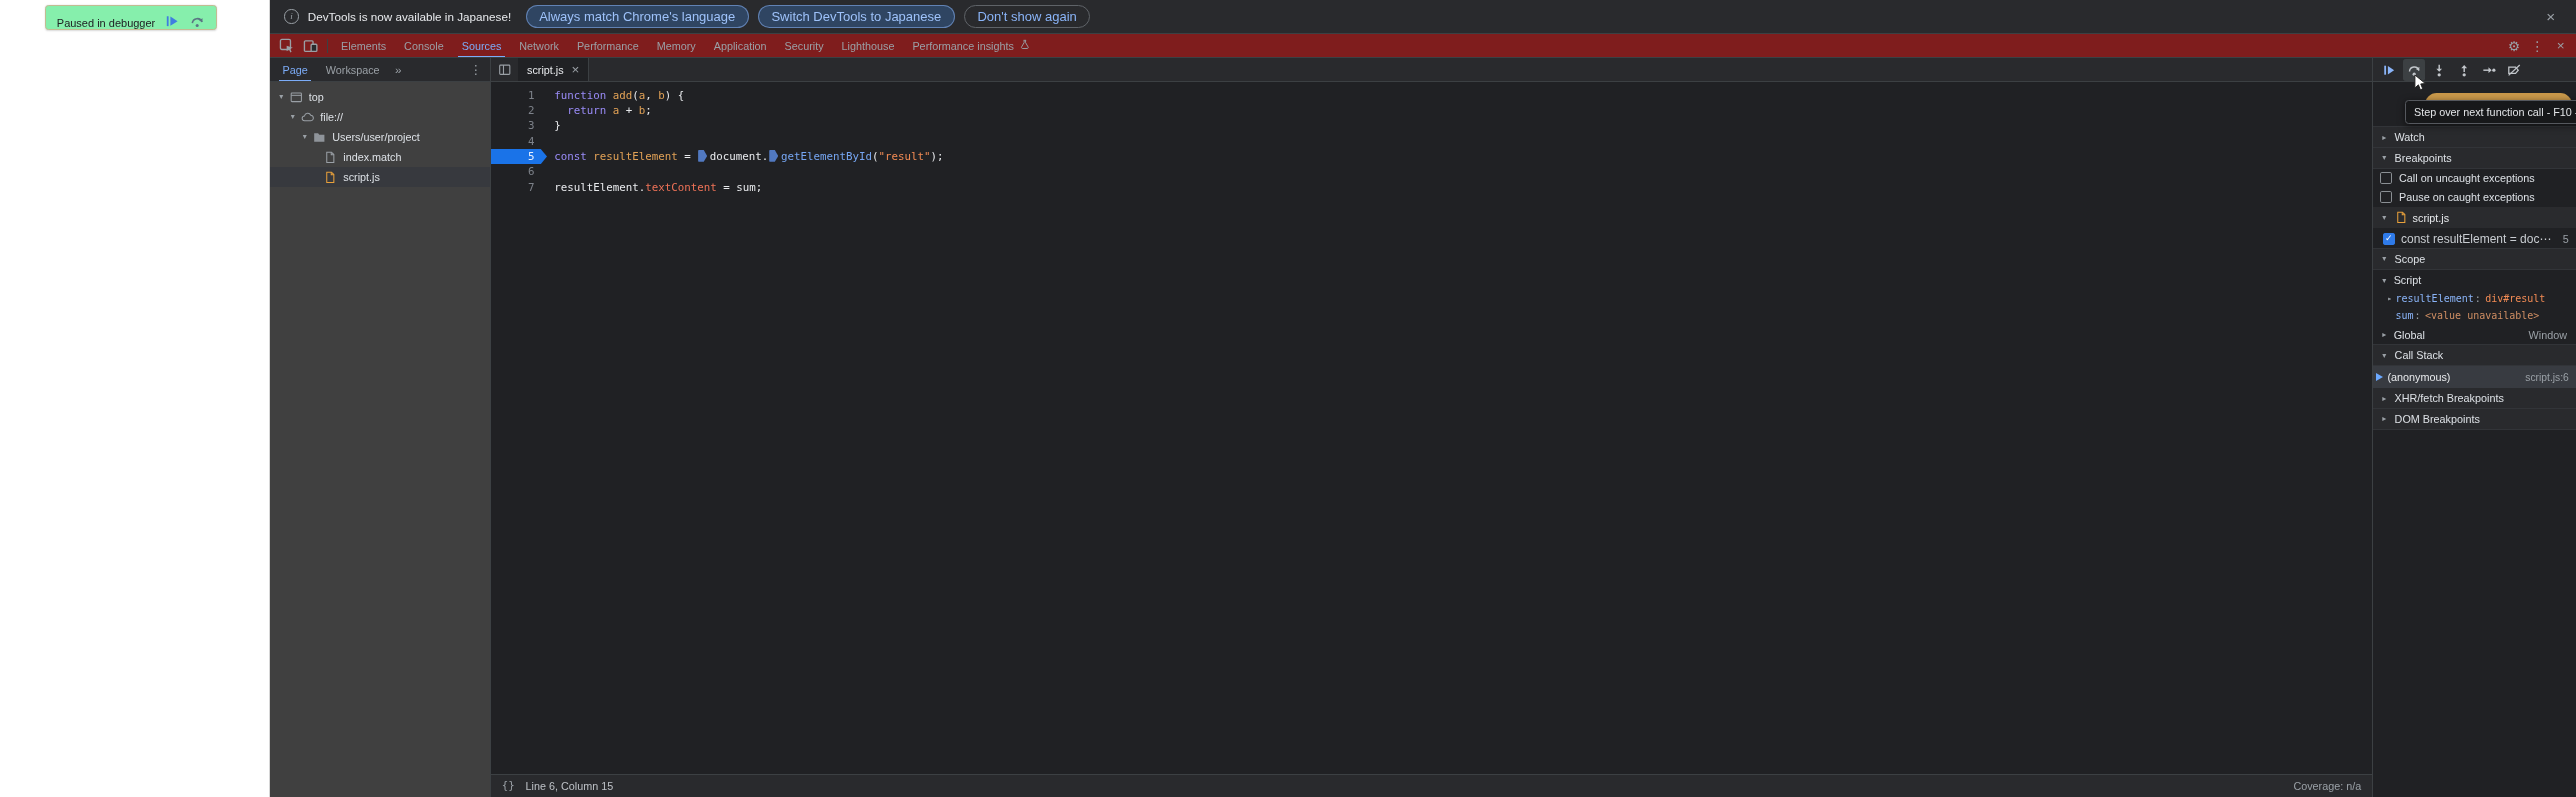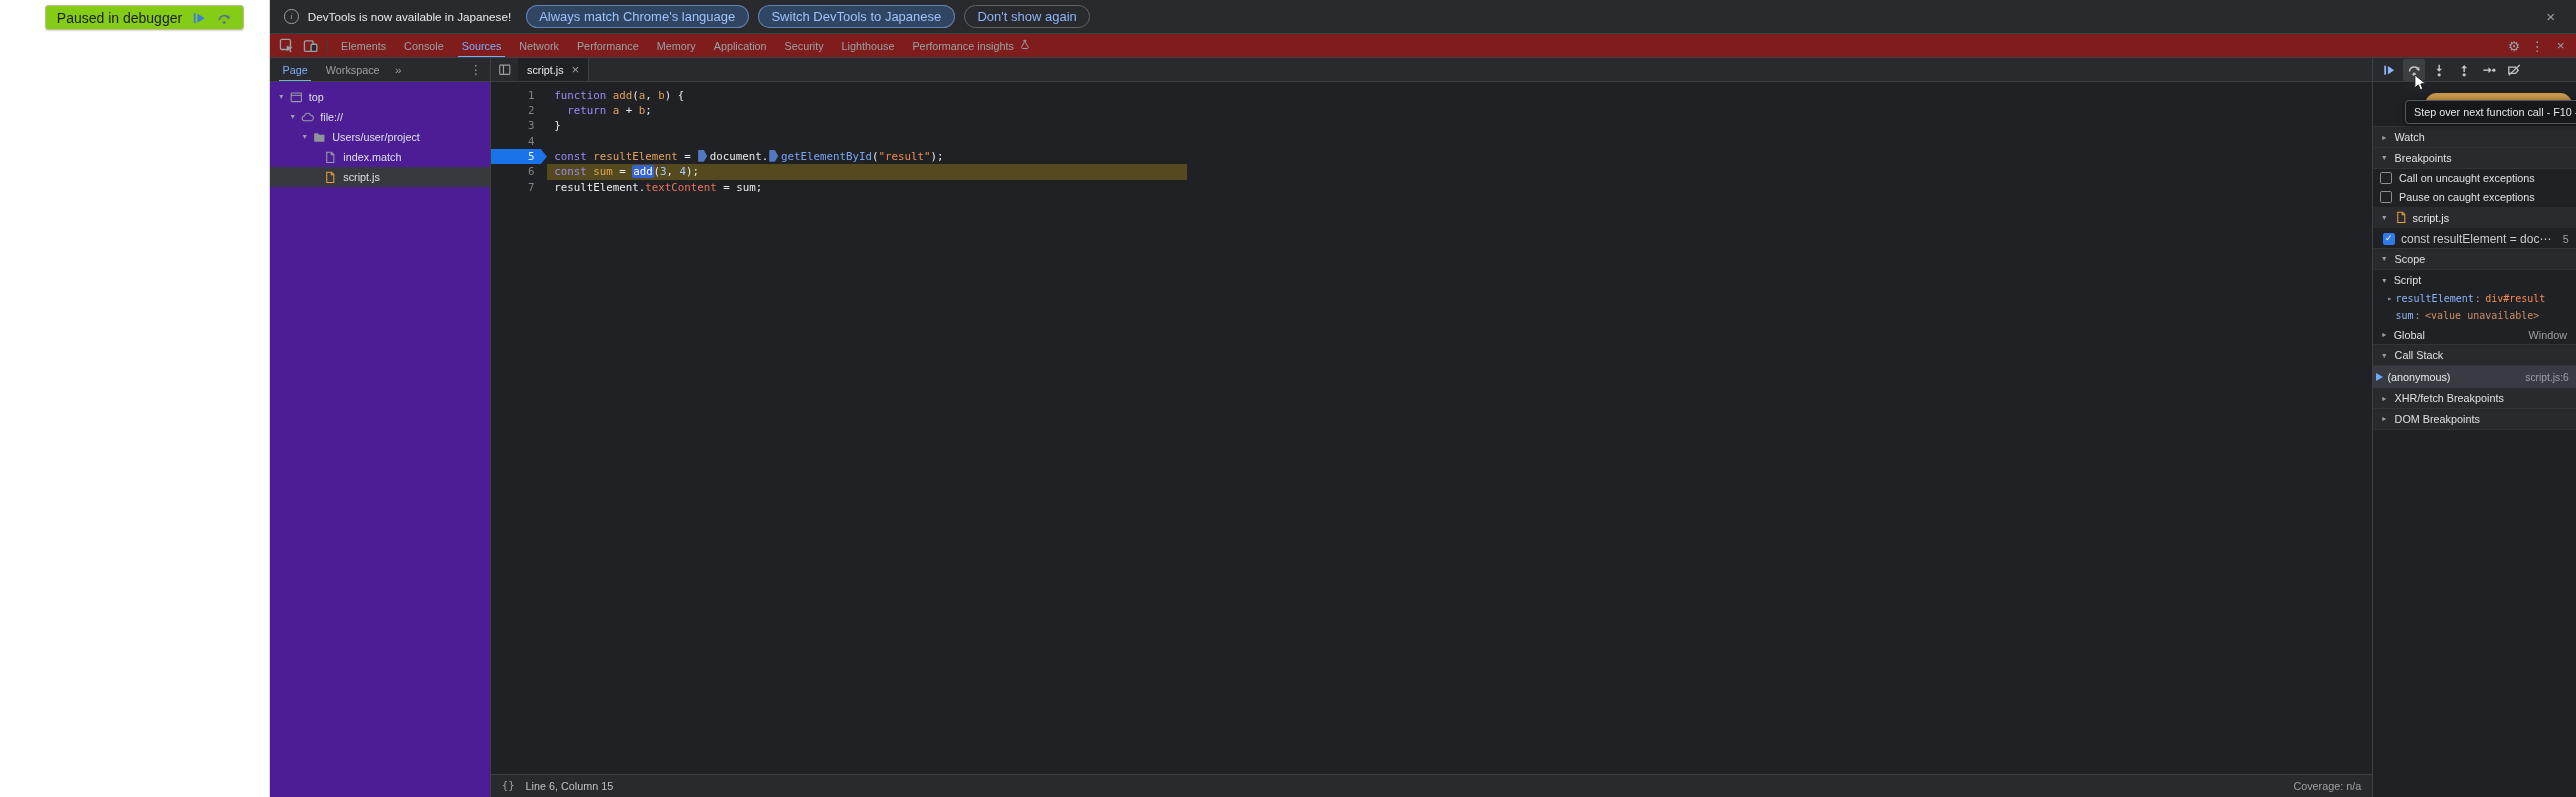--- a/index.html
+++ b/index.html
@@ -2,23 +2,23 @@
 <html style="font-size:14.4px"><head>
 <meta charset="utf-8">
 <style>
   *{margin:0;padding:0;box-sizing:border-box}
   html,body{width:2576px;height:797px;overflow:hidden;background:#fff}
   .stage{position:relative;width:2576px;height:797px;overflow:hidden;
          font-family:"Liberation Sans","DejaVu Sans",sans-serif;font-size:10.8px;color:#e8eaed}
 
   
   .page-area{position:absolute;left:0;top:0;width:270px;height:797px;background:#ffffff;border-right:0.9px solid #d6d6d6}
-  .paused-pill{position:absolute;left:45px;top:5.4px;height:25px;display:flex;align-items:center;gap:9px;
-               padding:0 10.8px;background:#84cc16;border:0.9px solid #c2bc92;border-radius:3.6px;
-               color:#202124;font-size:14px;box-shadow:0 0.9px 1.8px rgba(0,0,0,.15)}
+  .paused-pill{position:absolute;left:45px;top:5.4px;height:25px;display:flex;align-items:flex-end;gap:9px;
+               padding:0 10.8px;background:#86efac;border:0.9px solid #c2bc92;border-radius:3.6px;
+               color:#202124;font-size:11px;box-shadow:0 0.9px 1.8px rgba(0,0,0,.15)}
   .paused-pill .pp-btn{display:flex;align-items:center;justify-content:center;width:16px;height:16px}
 
   
   .devtools{position:absolute;left:270px;top:0;right:0;bottom:0;background:#202124;display:flex;flex-direction:column}
 
   .infobar{flex:0 0 34px;display:flex;align-items:center;gap:9px;padding:0 14.4px;background:#292a2d;border-bottom:0.9px solid #3c4043}
   .info-circ{width:14.4px;height:14.4px;flex:0 0 14.4px;border:1.3px solid #9aa0a6;border-radius:50%;color:#9aa0a6;
              display:flex;align-items:center;justify-content:center;font-size:9px;font-style:italic;
              font-family:"Liberation Serif",serif}
   .info-msg{color:#e8eaed;font-size:11.7px;margin-right:5.4px;white-space:nowrap}
@@ -33,21 +33,21 @@
   .tabs-flow{display:flex;height:100%}
   .dt-tab{height:100%;display:flex;align-items:center;gap:5.4px;padding:0 9px;color:#9aa0a6;position:relative;white-space:nowrap}
   .dt-tab.sel{color:#7cacf8}
   .dt-tab.sel::after{content:"";position:absolute;left:5.4px;right:5.4px;bottom:0;height:1.8px;background:#7cacf8}
   .tb-right{margin-left:auto;display:flex;align-items:center;padding-right:3.6px}
   .glyph-btn{width:23.4px;height:23.4px;display:flex;align-items:center;justify-content:center;color:#9aa0a6;font-size:13.5px}
 
   .content{flex:1;display:flex;min-height:0}
 
   
-  .navigator{flex:0 0 221px;width:221px;border-right:0.9px solid #3c4043;display:flex;flex-direction:column;background:#4c1d95}
+  .navigator{flex:0 0 221px;width:221px;border-right:0.9px solid #3c4043;display:flex;flex-direction:column;background:#404040}
   .nav-toolbar{flex:0 0 24px;background:#292a2d;border-bottom:0.9px solid #3c4043;display:flex;align-items:center;padding-left:3.6px;color:#9aa0a6}
   .nav-tabs{display:flex;height:100%}
   .nav-tab{height:100%;padding:0 9px;display:flex;align-items:center;position:relative;color:#9aa0a6;white-space:nowrap}
   .nav-tab.sel{color:#7cacf8}
   .nav-tab.sel::after{content:"";position:absolute;left:5.4px;right:5.4px;bottom:0;height:1.8px;background:#7cacf8}
   .more-tabs{padding:0 6.3px;font-size:11.7px;color:#9aa0a6}
   .nav-kebab{margin-left:auto;padding:0 8px;font-size:12.6px;color:#9aa0a6}
   .nav-tree{flex:1;padding-top:4.5px;overflow:hidden}
   .tree-row{height:20px;display:flex;align-items:center;color:#dde1e6;white-space:nowrap}
   .tree-row.sel{background:#37393e}
@@ -284,21 +284,21 @@
             <span>script.js</span>
             <span class="ed-tab-close">×</span>
           </div>
         </div>
         <div class="code-area">
             <div class="code-line"><span class="gutter">1</span><span class="lc"><span class="tk-kw">function</span><span class="tk-pl"> </span><span class="tk-def">add</span><span class="tk-pl">(</span><span class="tk-def">a</span><span class="tk-pl">, </span><span class="tk-def">b</span><span class="tk-pl">) {</span></span></div>
             <div class="code-line"><span class="gutter">2</span><span class="lc"><span class="tk-pl">  </span><span class="tk-kw">return</span><span class="tk-pl"> </span><span class="tk-def">a</span><span class="tk-pl"> + </span><span class="tk-def">b</span><span class="tk-pl">;</span></span></div>
             <div class="code-line"><span class="gutter">3</span><span class="lc"><span class="tk-pl">}</span></span></div>
             <div class="code-line"><span class="gutter">4</span><span class="lc"></span></div>
             <div class="code-line"><span class="gutter bp">5</span><span class="lc"><span class="tk-kw">const</span><span class="tk-pl"> </span><span class="tk-def">resultElement</span><span class="tk-pl"> = </span><span class="inline-bp"></span><span class="tk-pl">document.</span><span class="inline-bp"></span><span class="tk-fn">getElementById</span><span class="tk-pl">(</span><span class="tk-str">"result"</span><span class="tk-pl">);</span></span></div>
-            <div class="code-line exec"><span class="gutter">6</span><span class="lc"><span class="tk-kw">const</span><span class="tk-pl"> </span><span class="tk-def">sum</span><span class="tk-pl"> = </span><span class="tk-sel">add</span><span class="tk-pl">(</span><span class="tk-num">3</span><span class="tk-pl">, </span><span class="tk-num">4</span><span class="tk-pl">);</span></span></div>
+            <div class="code-line exec"><span class="gutter">6</span></div>
             <div class="code-line"><span class="gutter">7</span><span class="lc"><span class="tk-pl">resultElement.</span><span class="tk-prop">textContent</span><span class="tk-pl"> = </span><span class="tk-pl">sum;</span></span></div>
           </div>
         <div class="statusbar">
           <span class="sb-braces">{}</span>
           <span class="sb-loc">Line 6, Column 15</span>
           <span class="sb-right">Coverage: n/a</span>
         </div>
       </div>
 
       <div class="sidebar">

